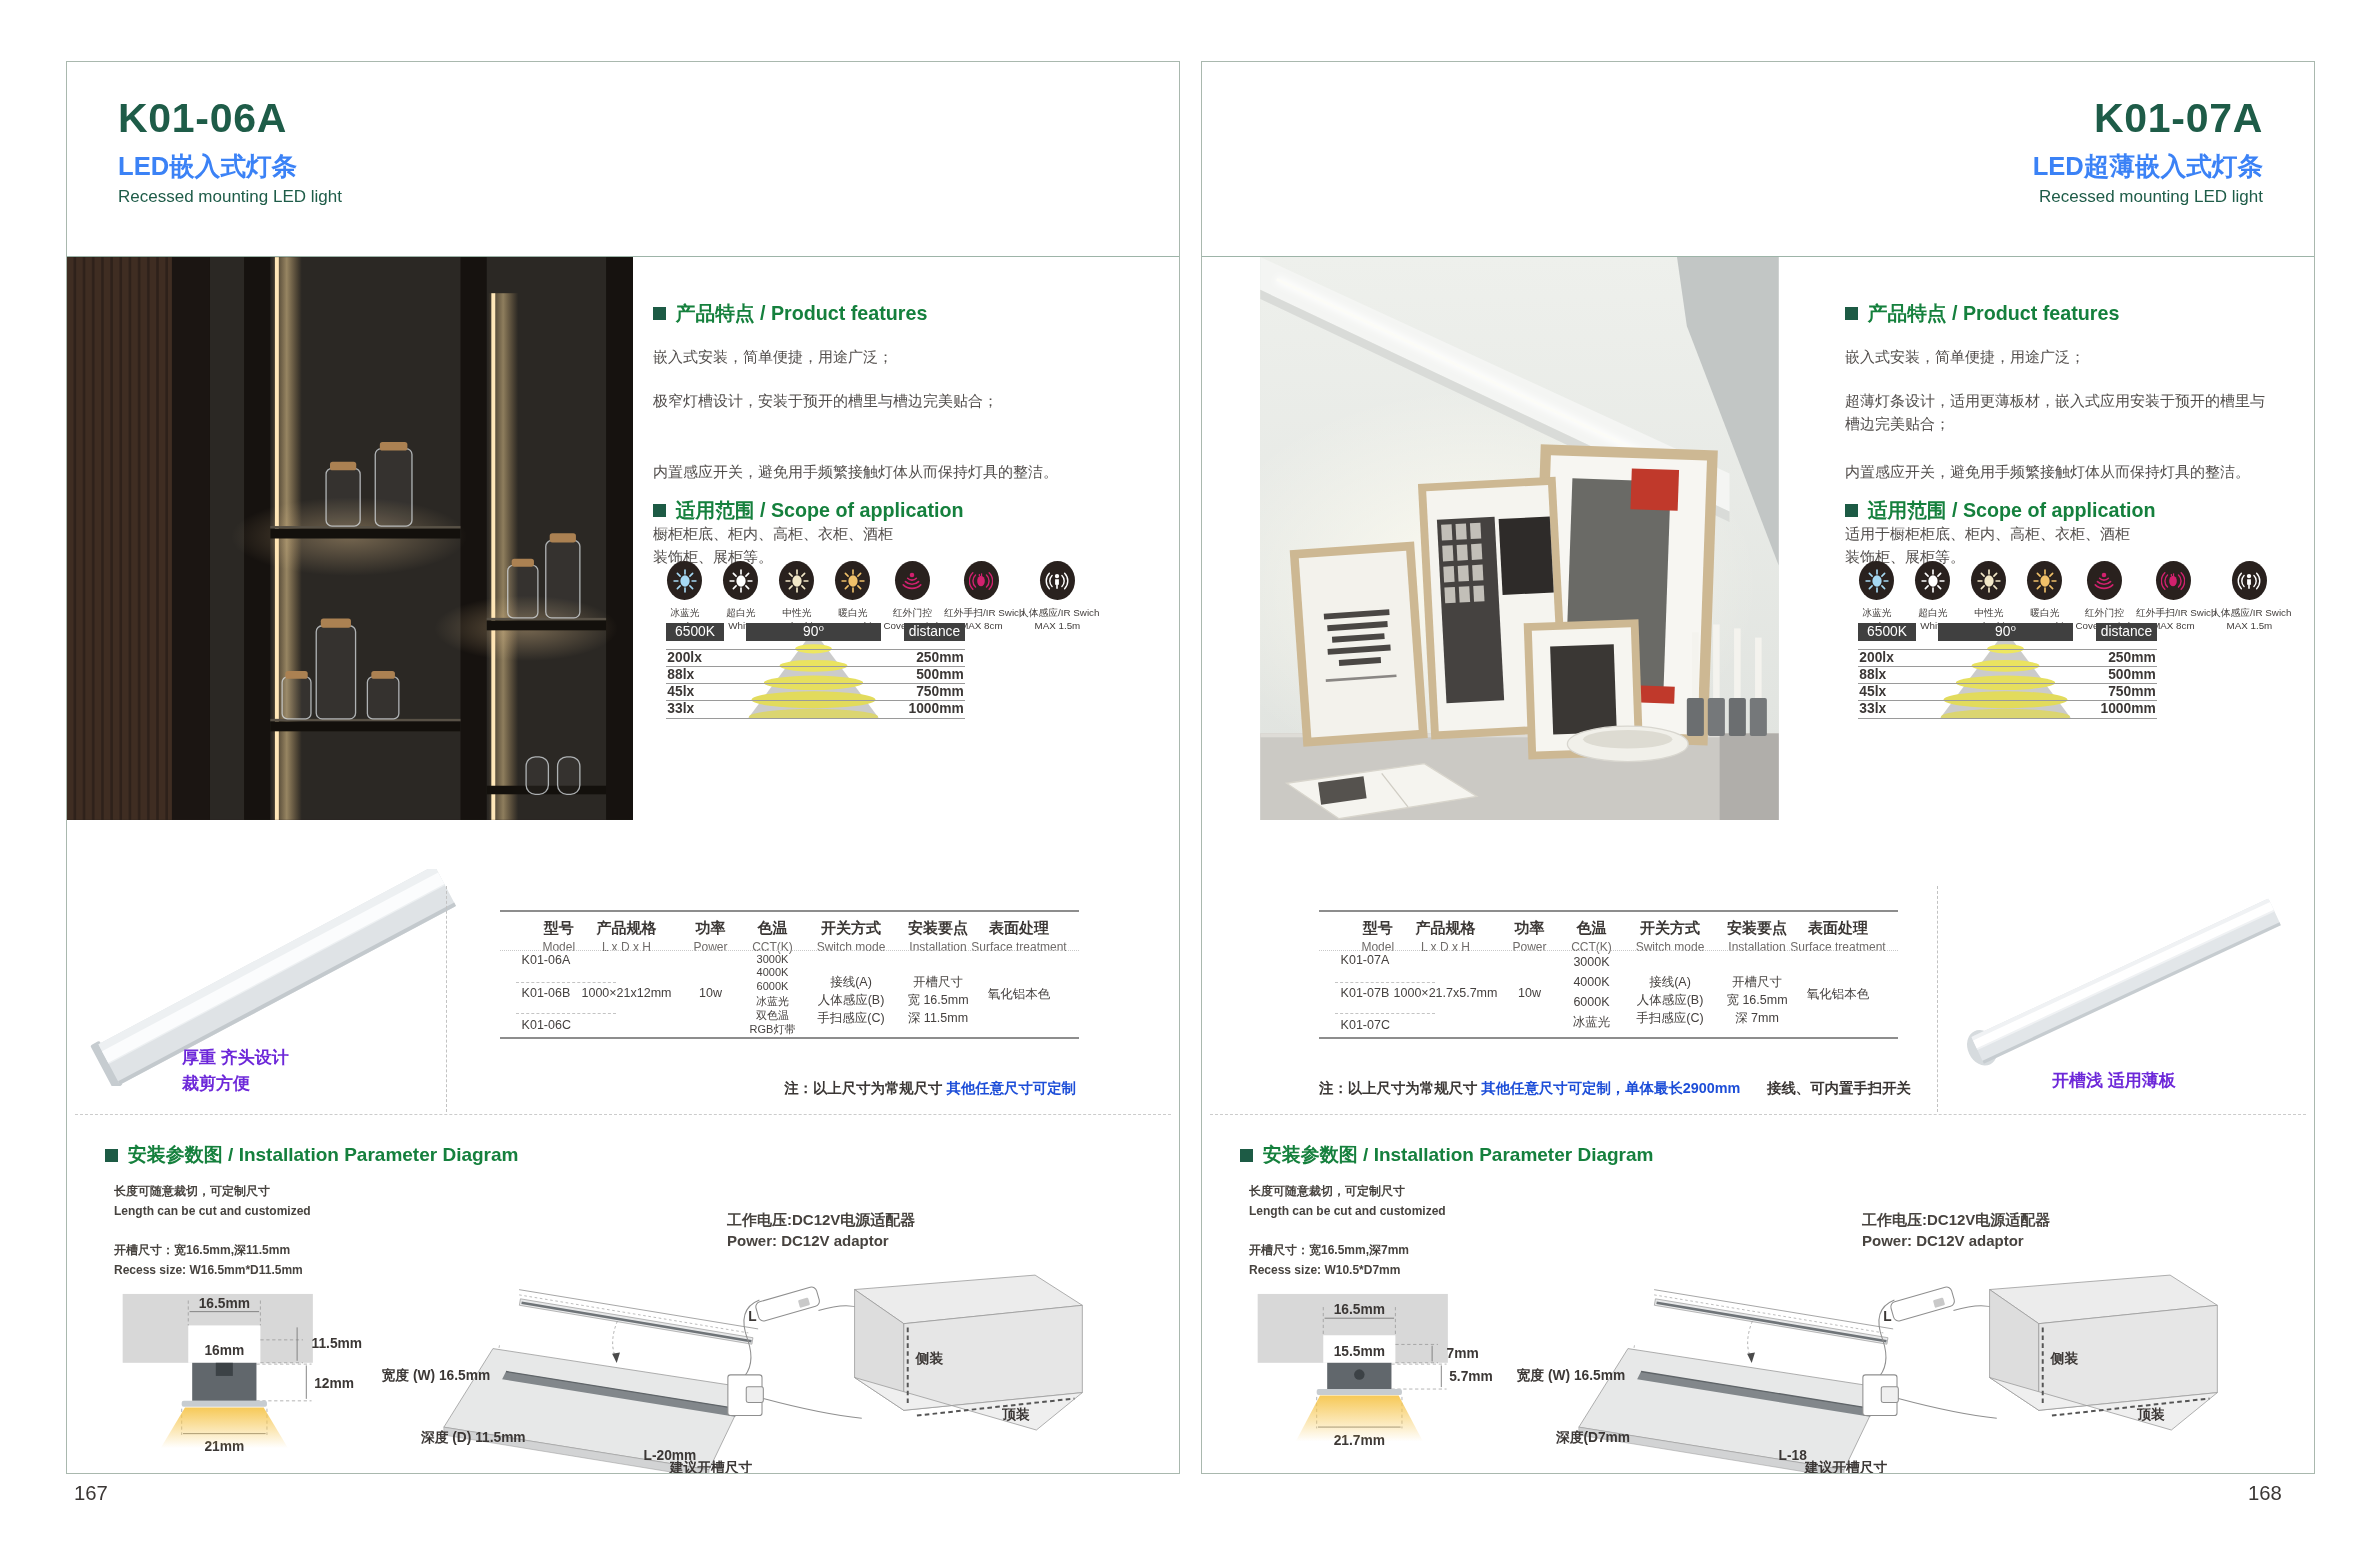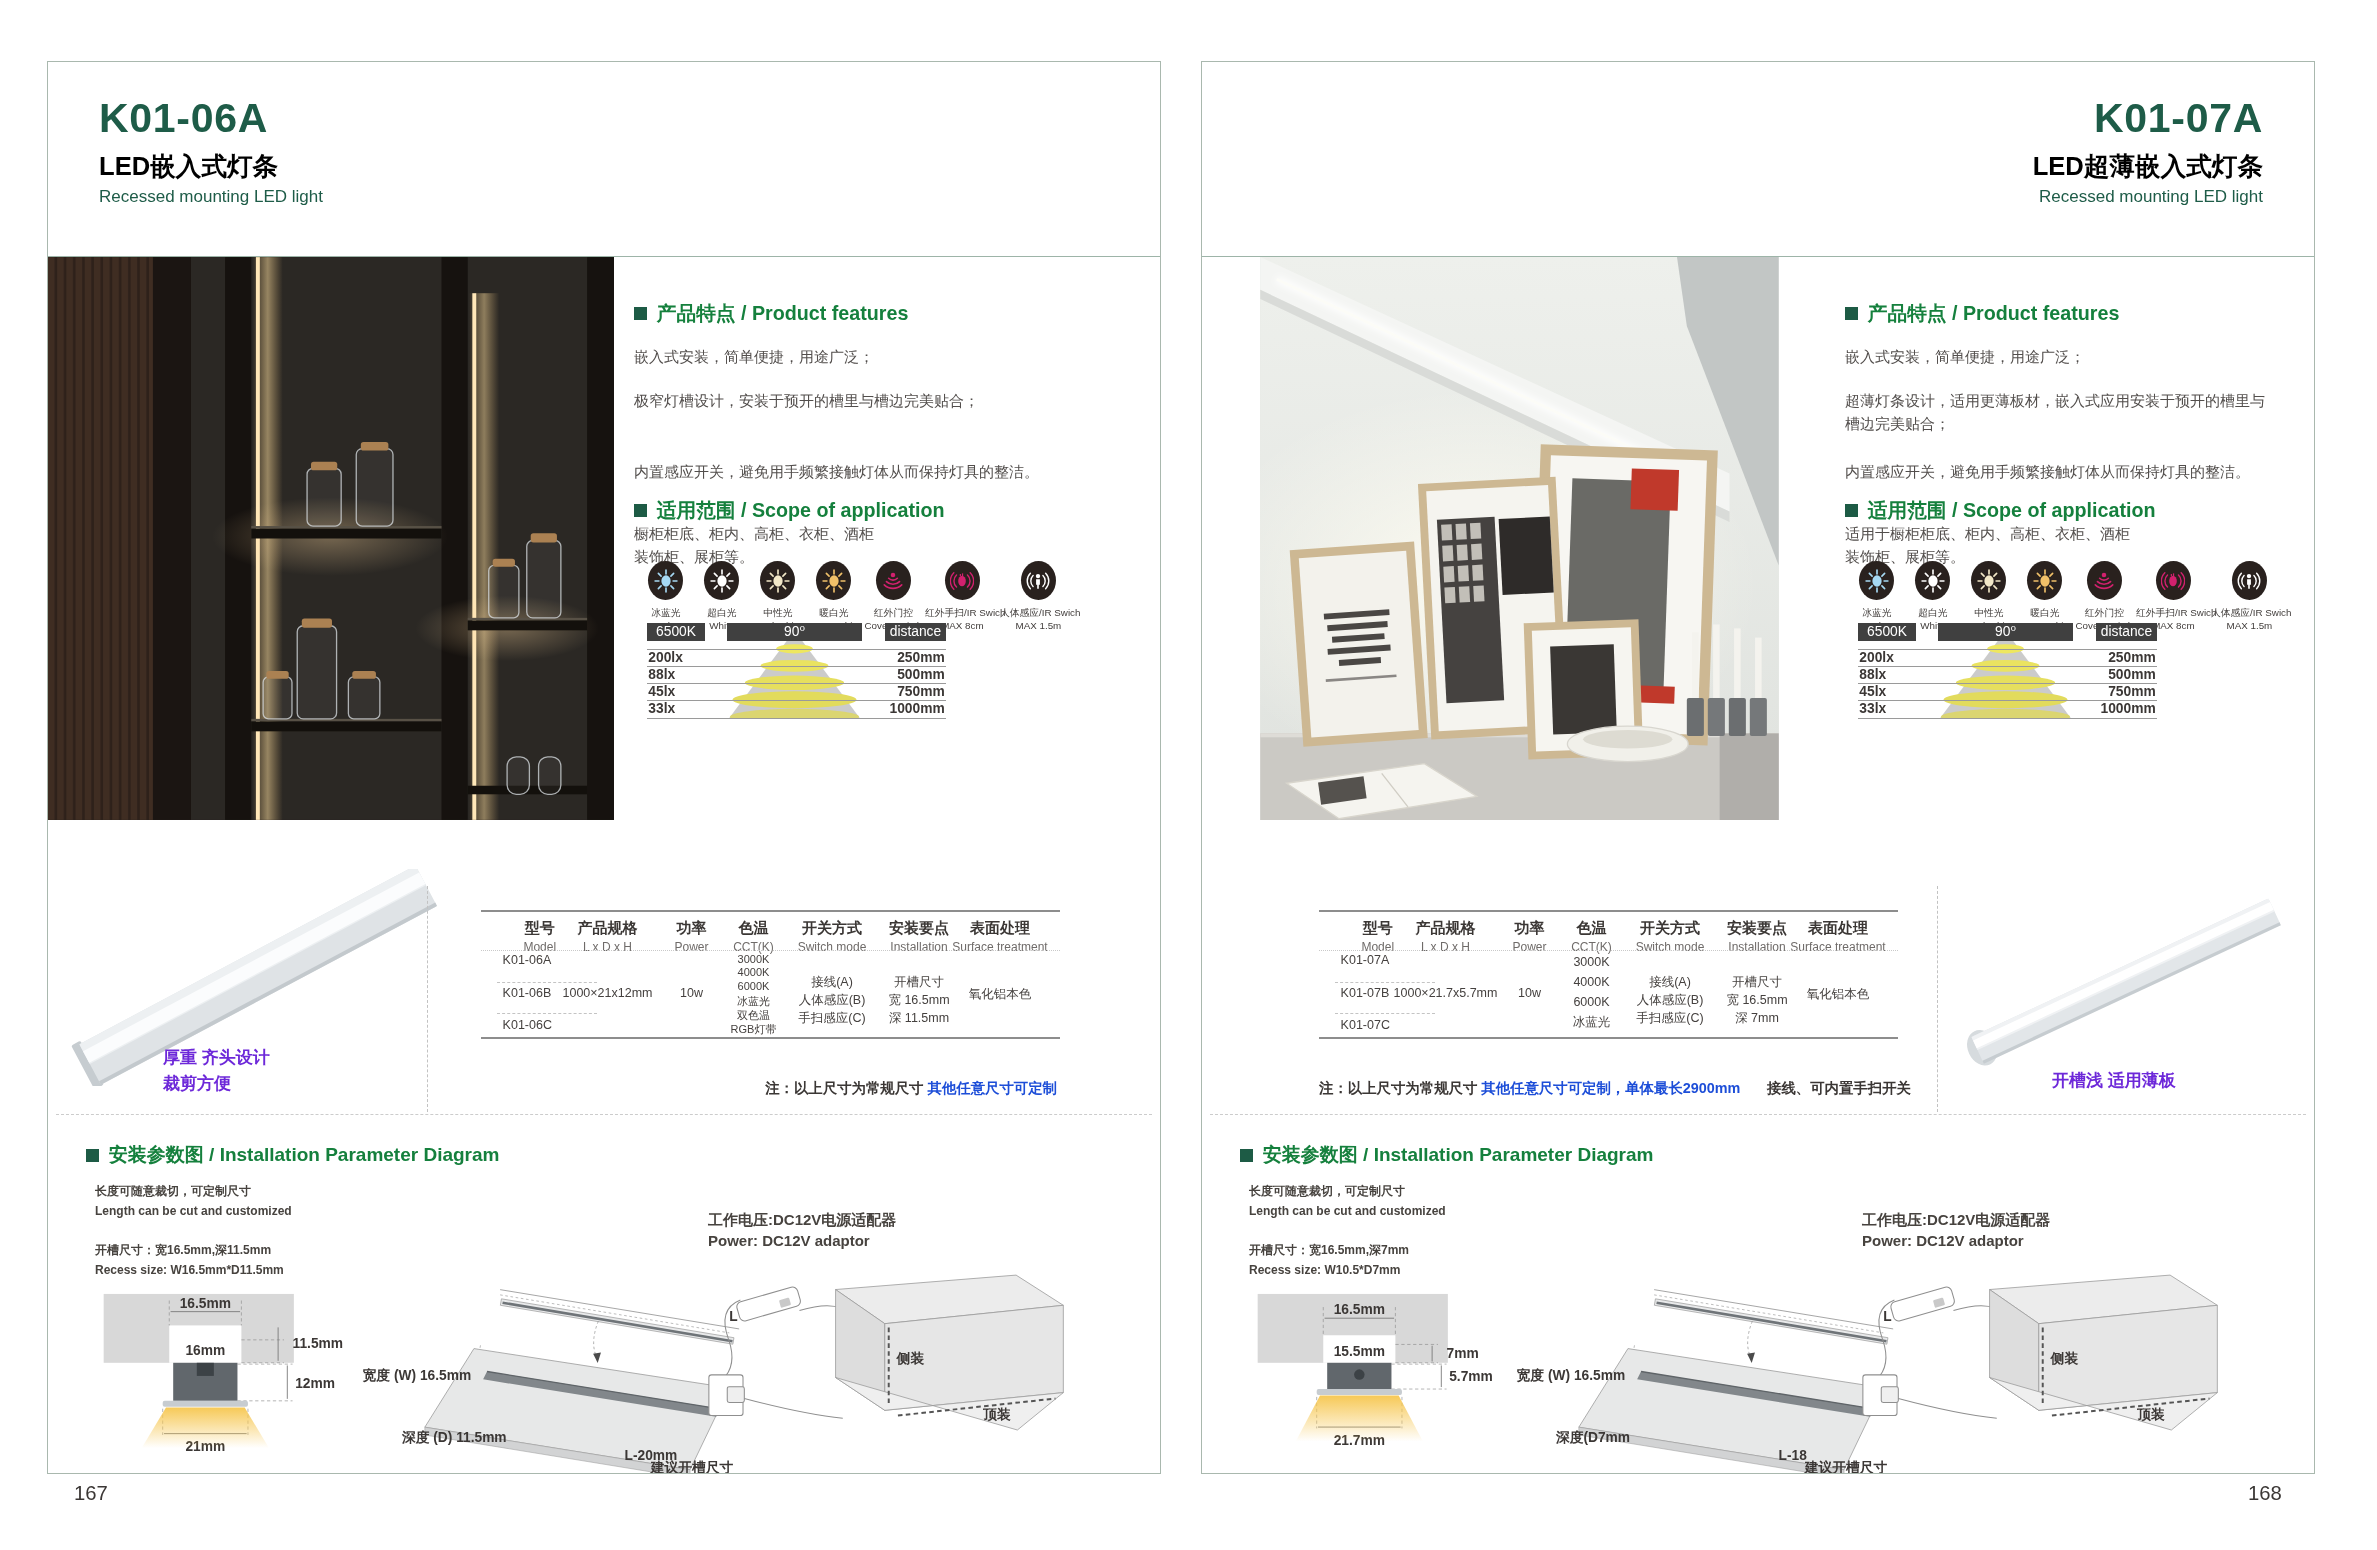--- a/index.html
+++ b/index.html
@@ -3,27 +3,27 @@
 <meta charset="utf-8">
 <style>
   html,body{margin:0;padding:0;}
   body{
     position:relative; width:2377px; height:1550px; background:#ffffff;
     font-family:"Liberation Sans","DejaVu Sans",sans-serif; color:#45413f;
     overflow:hidden;
   }
   .page{position:absolute; top:61px; width:1114px; height:1413px; background:#fff;
         border:1.3px solid #a9b8ae; box-sizing:border-box;}
-  .p1{left:47px;} .p2{left:1201px;}
+  .p1{left:66px;} .p2{left:1201px;}
 
   
   .hd{position:absolute; top:33px; left:51px; right:51px;}
   .p2 .hd{text-align:right;}
   .model{font-size:41px; font-weight:bold; color:#1e5c48; letter-spacing:0.7px;}
-  .tcn{font-size:25.6px; font-weight:bold; color:#000000; margin-top:6.6px;}
+  .tcn{font-size:25.6px; font-weight:bold; color:#3b82f6; margin-top:6.6px;}
   .ten{font-size:17px; color:#1e5c48; margin-top:3.9px;}
   .hd-rule{position:absolute; top:194px; left:0; right:0; height:0.7px; background:#9db4a8;}
 
   
   .photo{position:absolute; top:195px; height:563px; overflow:hidden; background:#222;}
   .p1 .photo{left:0; width:566px;}
   .p2 .photo{left:58px; width:519px; background:#e8eae6;}
 
   
   .features{position:absolute; top:238px; width:463px; height:512px;}

